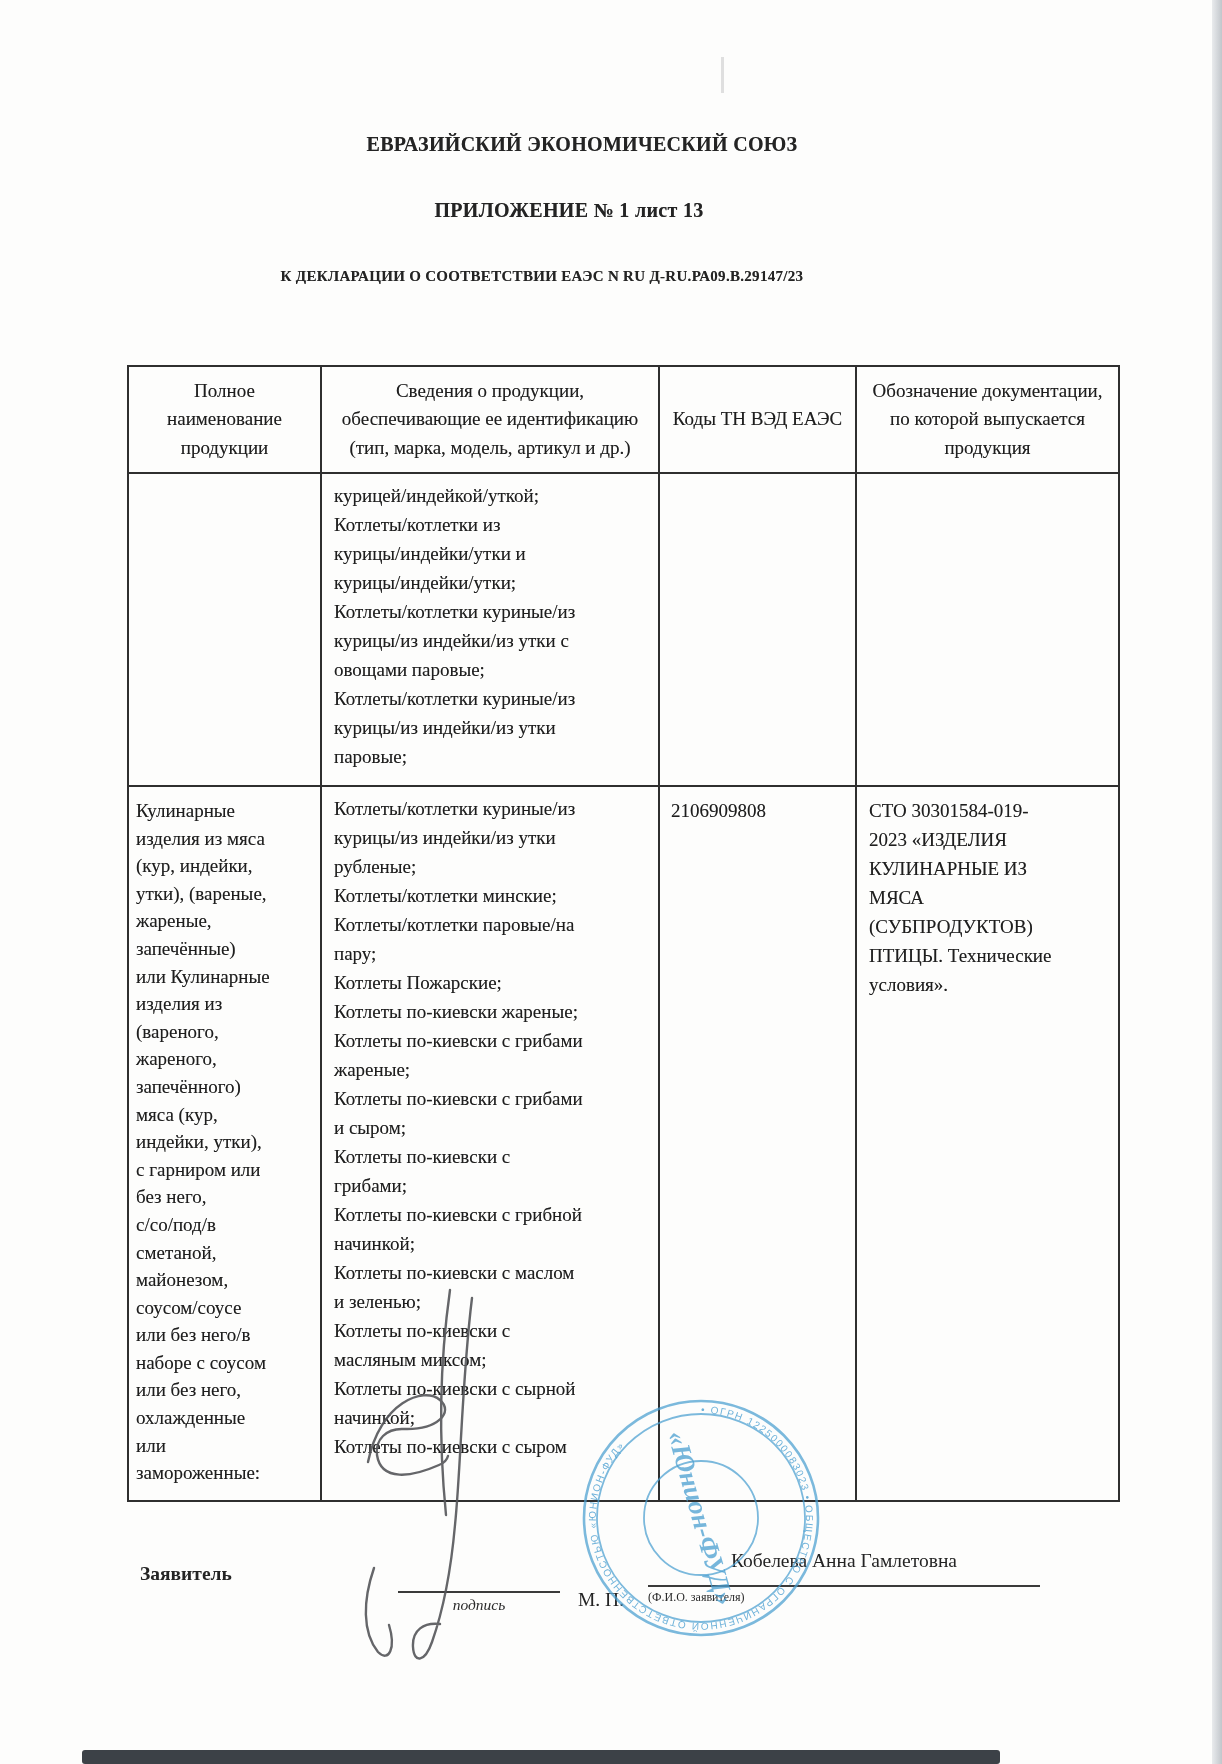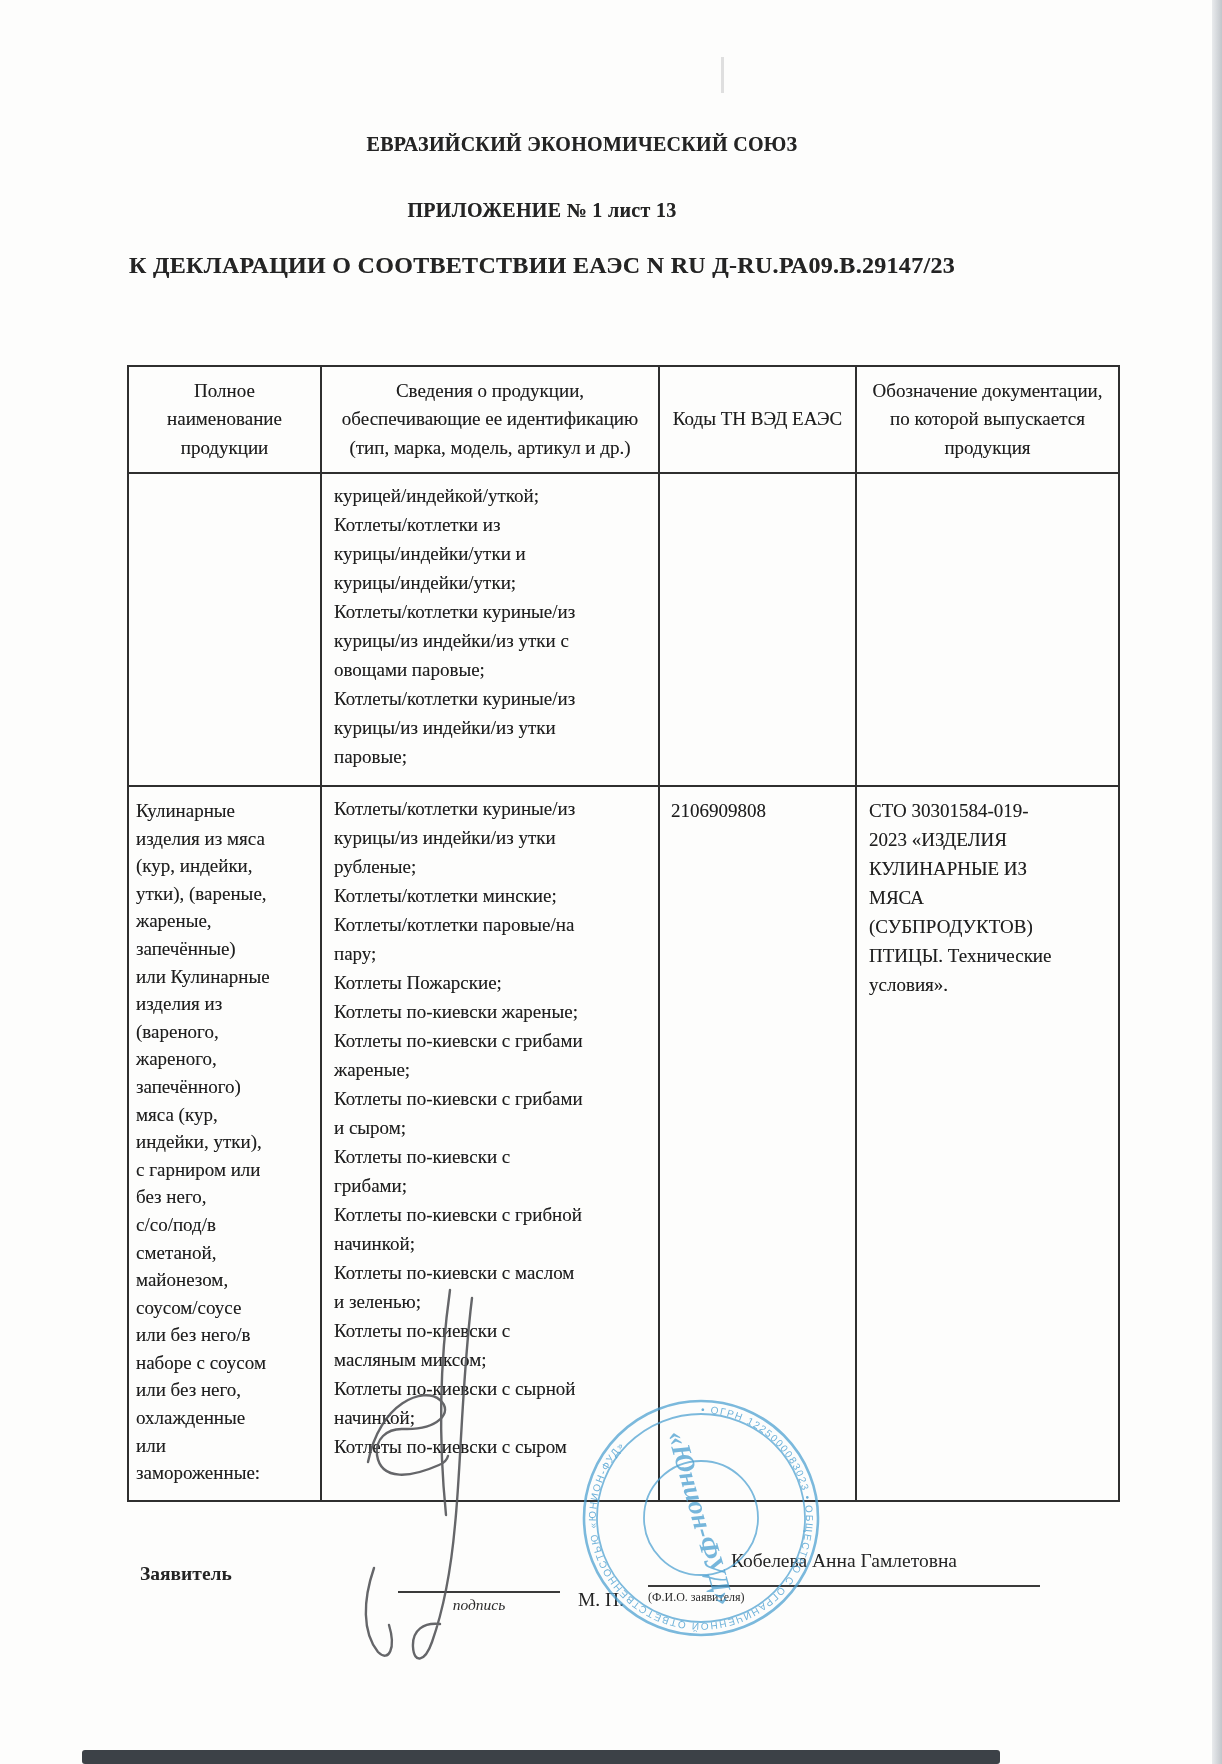--- a/index.html
+++ b/index.html
@@ -14,22 +14,22 @@
   .t-line{
     position:absolute;left:0;width:1084px;
     text-align:center;
     font-weight:bold;
     font-size:20px;
     letter-spacing:.3px;
     color:#242424;
     text-shadow:0 0 .4px rgba(30,30,30,.45);
   }
   .t1{top:133px;padding-left:40px;}
-  .t2{top:199px;}
-  .t3{top:252px;font-size:24px;}
+  .t2{top:199px;padding-left:27px;}
+  .t3{top:268px;font-size:15px;}
 
   table.decl{
     position:absolute;left:127px;top:365px;width:991px;
     border-collapse:collapse;table-layout:fixed;
   }
   table.decl td,table.decl th{
     border:2px solid #2f2f2f;
     vertical-align:top;
     color:#1e1e1e;
     text-shadow:0 0 .4px rgba(30,30,30,.4);

